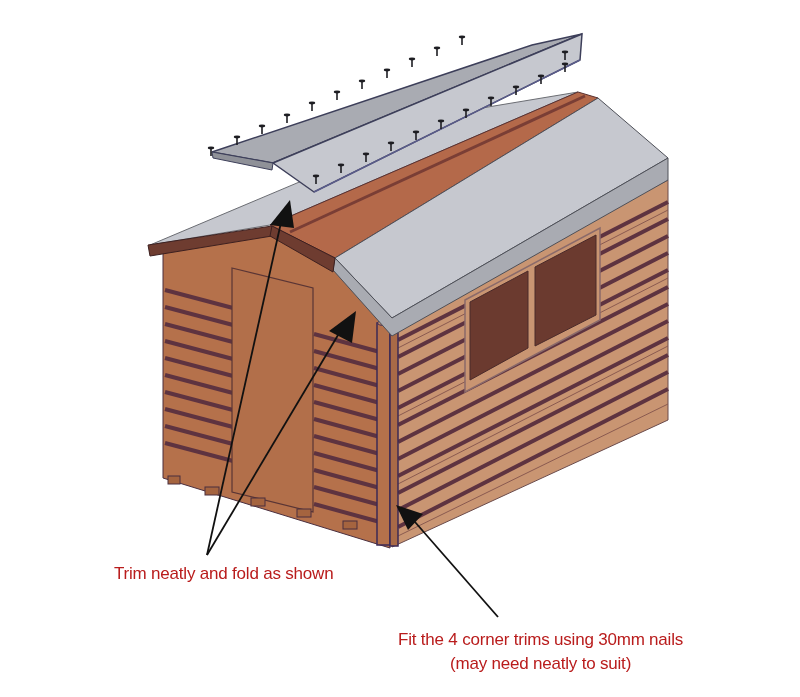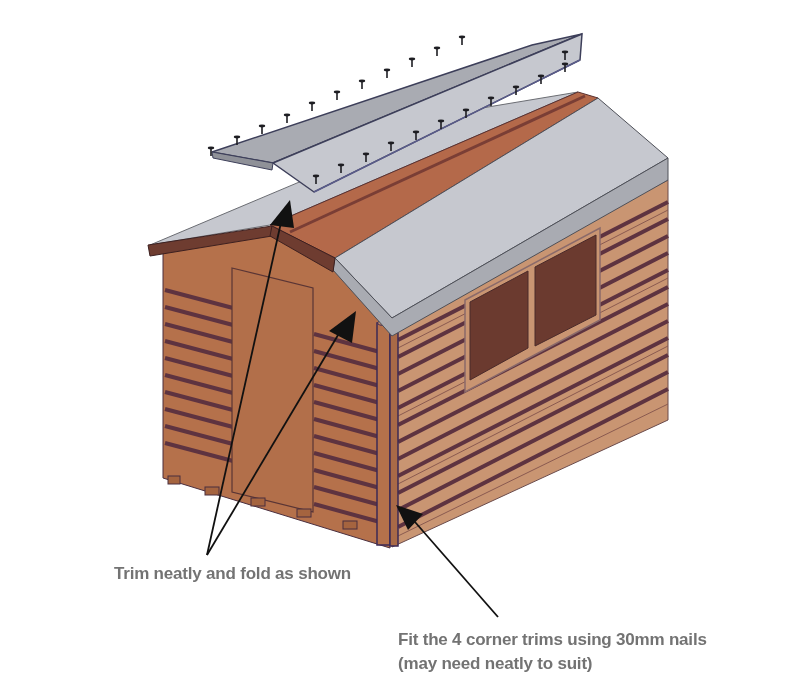--- a/index.html
+++ b/index.html
@@ -1,20 +1,20 @@
 <!DOCTYPE html>
 <html><head>
 <meta charset="utf-8">
 <style>
   html, body { margin: 0; padding: 0; background: #ffffff; }
   body { width: 800px; height: 697px; position: relative; overflow: hidden; font-family: "Liberation Sans", sans-serif; }
   #diagram { position: absolute; left: 0; top: 0; width: 800px; height: 697px; }
-  .label { position: absolute; font-family: "Liberation Sans", sans-serif; font-weight: bold; color: #737373; font-size: 17px; letter-spacing: -0.2px; white-space: nowrap; }
+  .label { position: absolute; font-family: "Liberation Sans", sans-serif; font-weight: normal; color: #b91c1c; font-size: 17px; letter-spacing: -0.2px; white-space: nowrap; }
   #label-trim { left: 114px; top: 564px; }
-  #label-corner { left: 398px; top: 628px; line-height: 24px; }
+  #label-corner { left: 398px; top: 628px; text-align: center; line-height: 24px; }
   #label-corner span { display: block; }
 </style>
 </head>
 <body>
 
 <svg id="diagram" viewBox="0 0 800 697" xmlns="http://www.w3.org/2000/svg">
   <defs>
     <g id="nail">
       <line x1="0" y1="0" x2="0" y2="8" stroke="#1d1d22" stroke-width="1.6"></line>
       <ellipse cx="0" cy="0" rx="3.2" ry="1.4" fill="#1d1d22"></ellipse>

